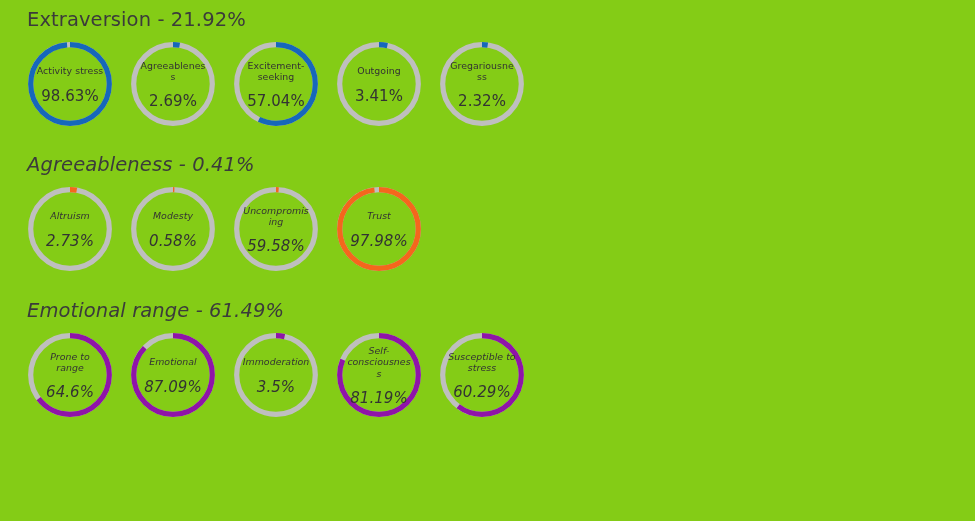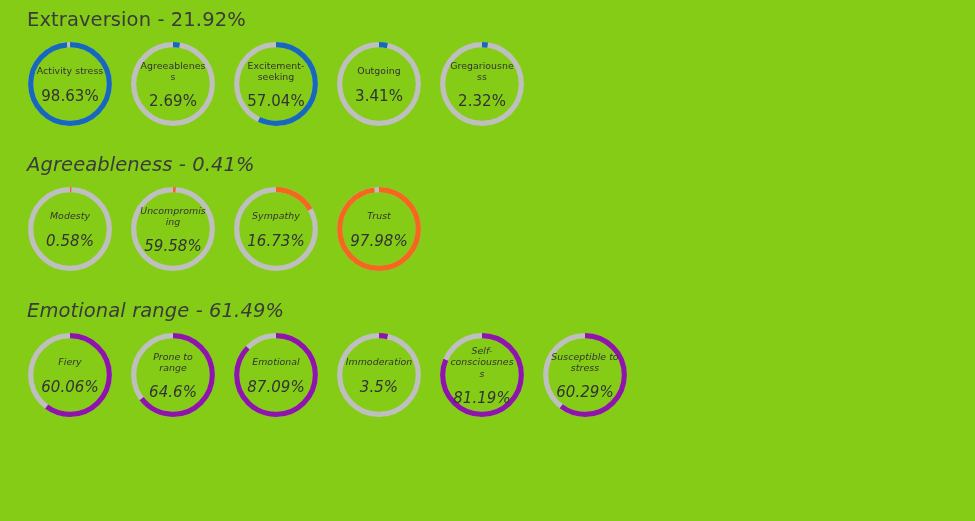--- a/index.html
+++ b/index.html
@@ -151,45 +151,45 @@
         </div>
       </div>
   </div>
 
   <div class="trait-section sec-2">
     <div class="section-title">Agreeableness - 0.41%</div>
     <div class="facet-row">
         <div class="facet">
           <svg class="ring" viewBox="0 0 86 86" width="86" height="86">
             <circle cx="43" cy="43" r="39.3" fill="none" stroke="#bfbfbf" stroke-width="5.2"></circle>
+            <circle cx="43" cy="43" r="39.3" fill="none" stroke="#f4671c" stroke-width="5.2" stroke-linecap="butt" stroke-dasharray="6.741 246.929" transform="rotate(-90 43 43)"></circle>
+          </svg>
+          <div class="label-wrap">
+            <div class="f-name">Altruism</div>
+            <div class="f-val">2.73%</div>
+          </div>
+        </div>
+        <div class="facet">
+          <svg class="ring" viewBox="0 0 86 86" width="86" height="86">
+            <circle cx="43" cy="43" r="39.3" fill="none" stroke="#bfbfbf" stroke-width="5.2"></circle>
             <circle cx="43" cy="43" r="39.3" fill="none" stroke="#f4671c" stroke-width="5.2" stroke-linecap="butt" stroke-dasharray="1.432 246.929" transform="rotate(-90 43 43)"></circle>
           </svg>
           <div class="label-wrap">
             <div class="f-name">Modesty</div>
             <div class="f-val">0.58%</div>
           </div>
         </div>
         <div class="facet">
           <svg class="ring" viewBox="0 0 86 86" width="86" height="86">
             <circle cx="43" cy="43" r="39.3" fill="none" stroke="#bfbfbf" stroke-width="5.2"></circle>
             <circle cx="43" cy="43" r="39.3" fill="none" stroke="#f4671c" stroke-width="5.2" stroke-linecap="butt" stroke-dasharray="2.667 246.929" transform="rotate(-90 43 43)"></circle>
           </svg>
           <div class="label-wrap">
             <div class="f-name">Uncompromising</div>
             <div class="f-val">59.58%</div>
-          </div>
-        </div>
-        <div class="facet">
-          <svg class="ring" viewBox="0 0 86 86" width="86" height="86">
-            <circle cx="43" cy="43" r="39.3" fill="none" stroke="#bfbfbf" stroke-width="5.2"></circle>
-            <circle cx="43" cy="43" r="39.3" fill="none" stroke="#f4671c" stroke-width="5.2" stroke-linecap="butt" stroke-dasharray="41.311 246.929" transform="rotate(-90 43 43)"></circle>
-          </svg>
-          <div class="label-wrap">
-            <div class="f-name">Sympathy</div>
-            <div class="f-val">16.73%</div>
           </div>
         </div>
         <div class="facet">
           <svg class="ring" viewBox="0 0 86 86" width="86" height="86">
             <circle cx="43" cy="43" r="39.3" fill="none" stroke="#bfbfbf" stroke-width="5.2"></circle>
             <circle cx="43" cy="43" r="39.3" fill="none" stroke="#f4671c" stroke-width="5.2" stroke-linecap="butt" stroke-dasharray="241.941 246.929" transform="rotate(-90 43 43)"></circle>
           </svg>
           <div class="label-wrap">
             <div class="f-name">Trust</div>
             <div class="f-val">97.98%</div>
@@ -197,30 +197,20 @@
         </div>
       </div>
   </div>
 
   <div class="trait-section sec-3">
     <div class="section-title">Emotional range - 61.49%</div>
     <div class="facet-row">
         <div class="facet">
           <svg class="ring" viewBox="0 0 86 86" width="86" height="86">
             <circle cx="43" cy="43" r="39.3" fill="none" stroke="#bfbfbf" stroke-width="5.2"></circle>
-            <circle cx="43" cy="43" r="39.3" fill="none" stroke="#8f14a8" stroke-width="5.2" stroke-linecap="butt" stroke-dasharray="148.306 246.929" transform="rotate(-90 43 43)"></circle>
-          </svg>
-          <div class="label-wrap">
-            <div class="f-name">Fiery</div>
-            <div class="f-val">60.06%</div>
-          </div>
-        </div>
-        <div class="facet">
-          <svg class="ring" viewBox="0 0 86 86" width="86" height="86">
-            <circle cx="43" cy="43" r="39.3" fill="none" stroke="#bfbfbf" stroke-width="5.2"></circle>
             <circle cx="43" cy="43" r="39.3" fill="none" stroke="#8f14a8" stroke-width="5.2" stroke-linecap="butt" stroke-dasharray="159.516 246.929" transform="rotate(-90 43 43)"></circle>
           </svg>
           <div class="label-wrap">
             <div class="f-name">Prone to range</div>
             <div class="f-val">64.6%</div>
           </div>
         </div>
         <div class="facet">
           <svg class="ring" viewBox="0 0 86 86" width="86" height="86">
             <circle cx="43" cy="43" r="39.3" fill="none" stroke="#bfbfbf" stroke-width="5.2"></circle>

